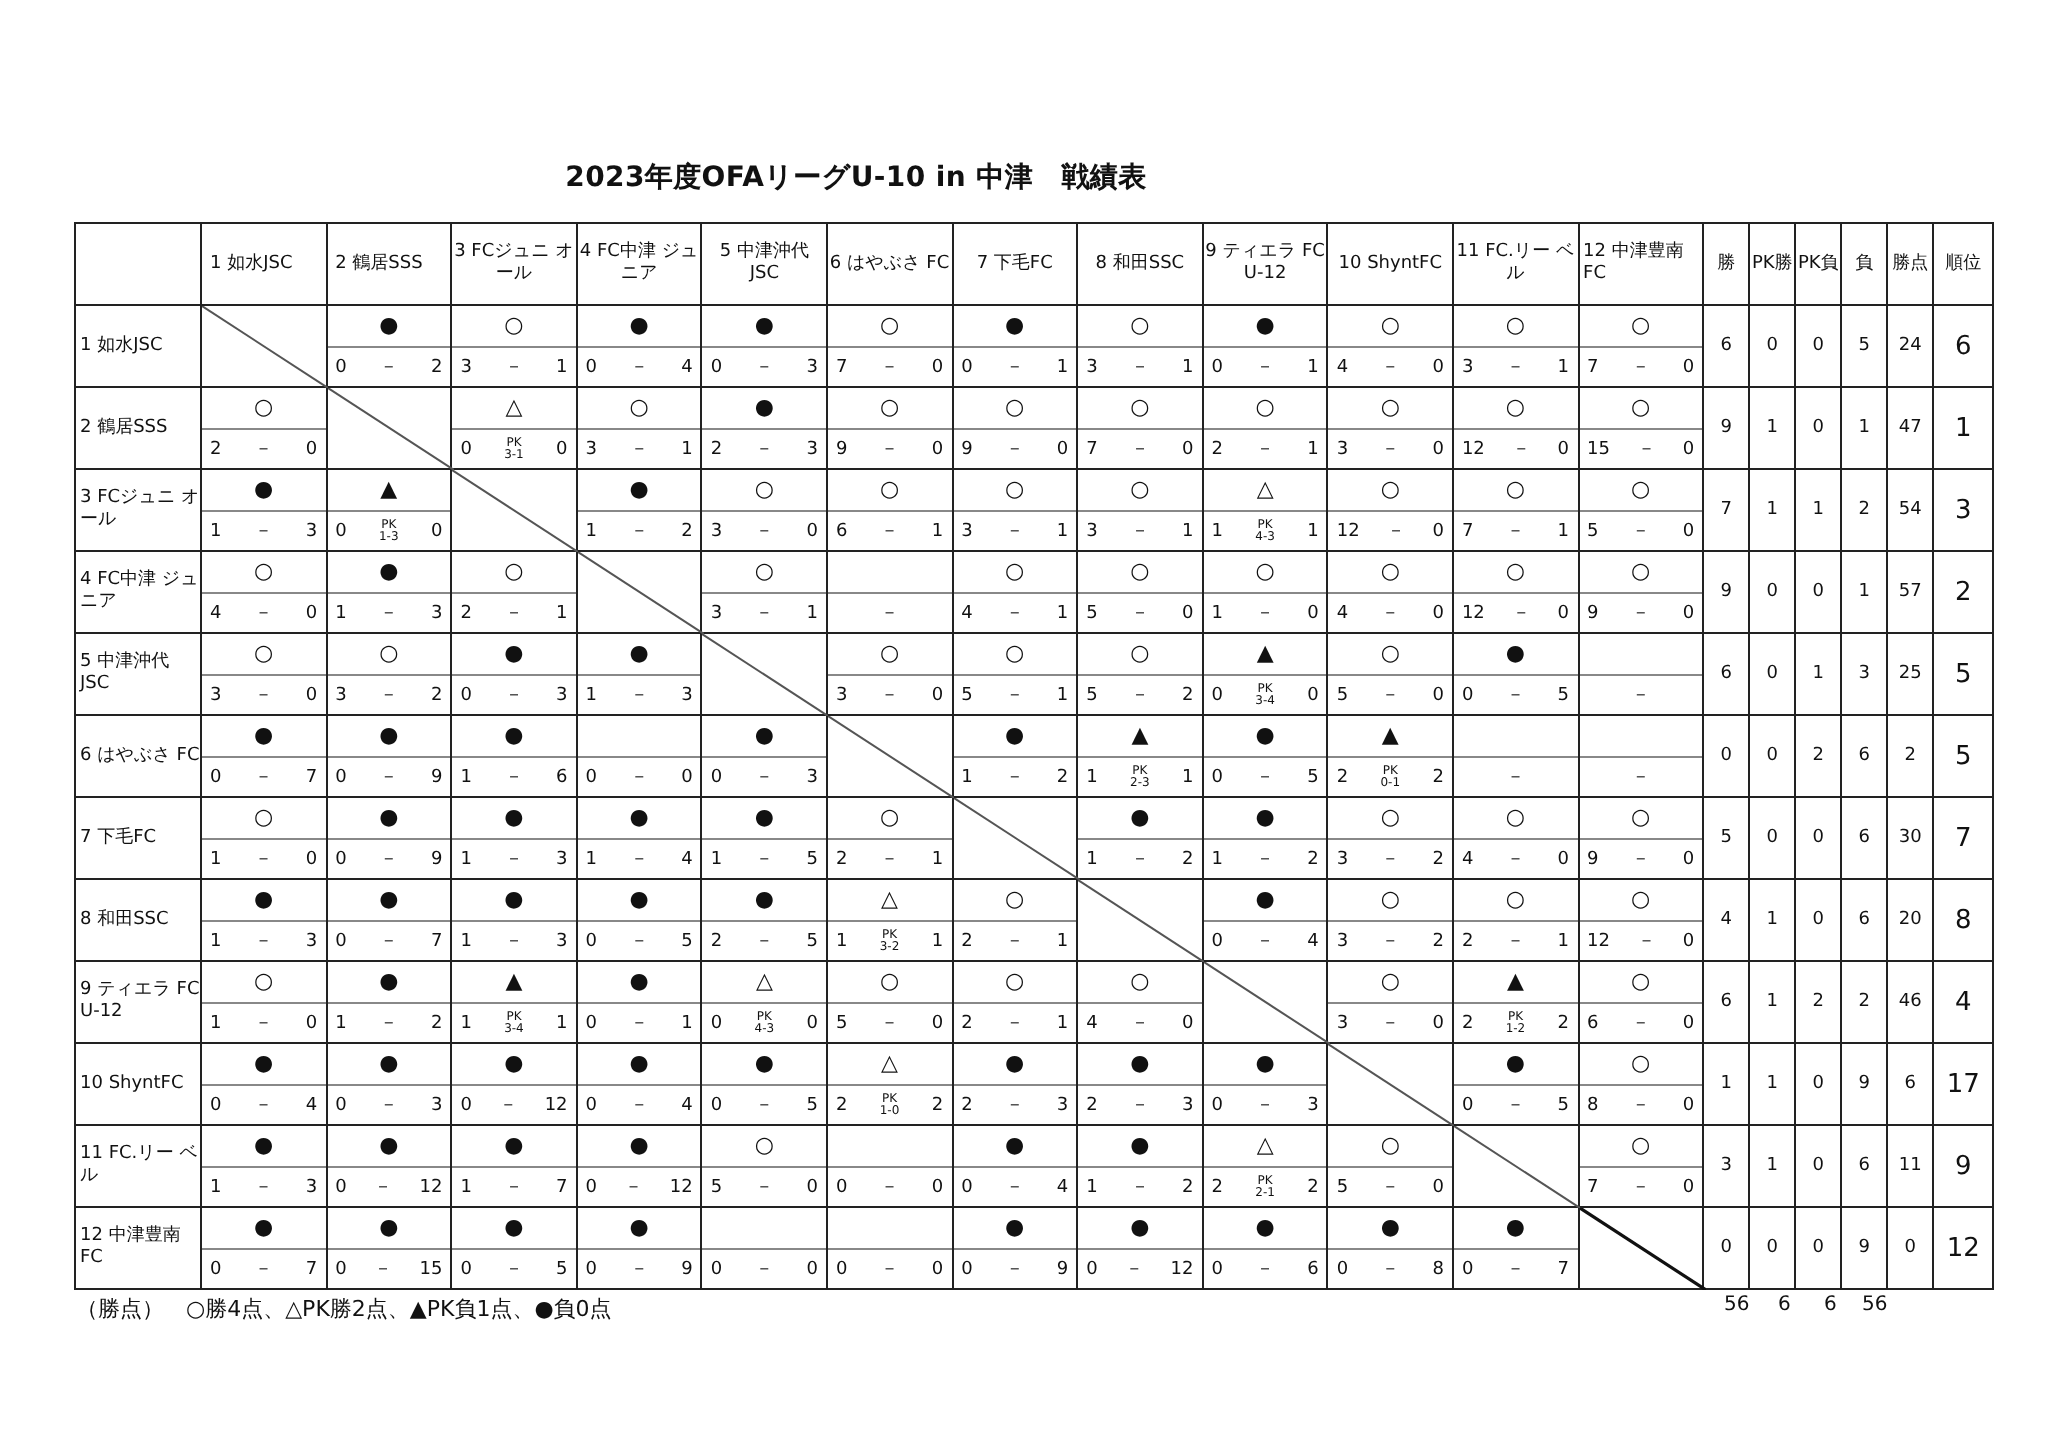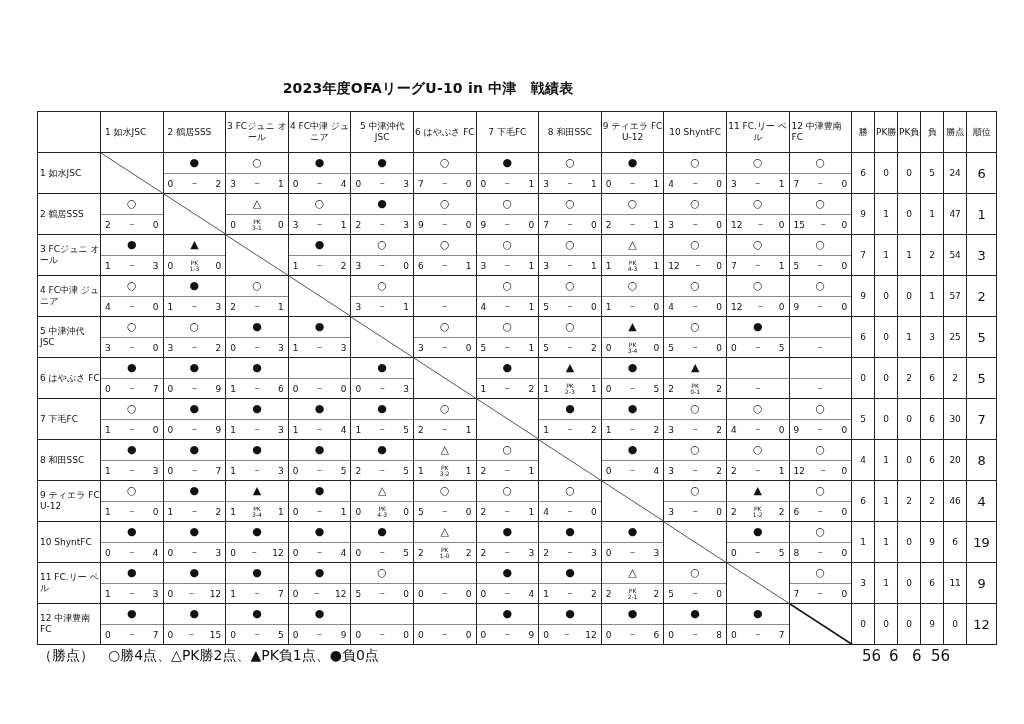--- a/index.html
+++ b/index.html
@@ -15,22 +15,22 @@
   .match { position: relative; height: 40px; }
   .match .sym { height: 20px; line-height: 20px; text-align: center; font-size: 11px; border-bottom: 1px solid #888; }
   .match .score { height: 19px; display: flex; align-items: center; justify-content: space-between;
                   padding: 0 4px; font-size: 9px; }
   .match .score .mid { font-size: 9px; text-align: center; }
   .match .score .pk { font-size: 6px; line-height: 6px; text-align: center; }
   .match.self { background: #fff; }
   .match.self svg { position: absolute; left: 0; top: 0; }
   .stat { font-size: 9px; text-align: center; vertical-align: middle; }
   .rank { font-size: 13px; font-weight: bold; text-align: center; vertical-align: middle; }
-  .legend { position: absolute; left: 38px; top: 647px; font-size: 14px; }
-  .totals { position: absolute; top: 647px; font-size: 15px; }
+  .legend { position: absolute; left: 38px; top: 647px; font-size: 11px; }
+  .totals { position: absolute; top: 647px; font-size: 10px; }
   .diag-line { stroke: #555; stroke-width: 1; }
   .diag-line.dark { stroke: #111; stroke-width: 1.6; }
 </style>
 </head>
 <body>
 
 <div class="title">2023年度OFAリーグU-10 in 中津　戦績表</div>
 
 <table class="grid">
   <colgroup>
@@ -1354,21 +1354,21 @@
               <span class="mid">－</span>
               <span>0</span>
             </div>
           </div>
         </td>
         <td class="stat">1</td>
         <td class="stat">1</td>
         <td class="stat">0</td>
         <td class="stat">9</td>
         <td class="stat">6</td>
-        <td class="rank">19</td>
+        <td class="rank">17</td>
       </tr>
       <tr>
         <td class="rowname">11 FC.リー ベル</td>
         <td>
           <div class="match">
             <div class="sym">●</div>
             <div class="score">
               <span>1</span>
               <span class="mid">－</span>
               <span>3</span>

